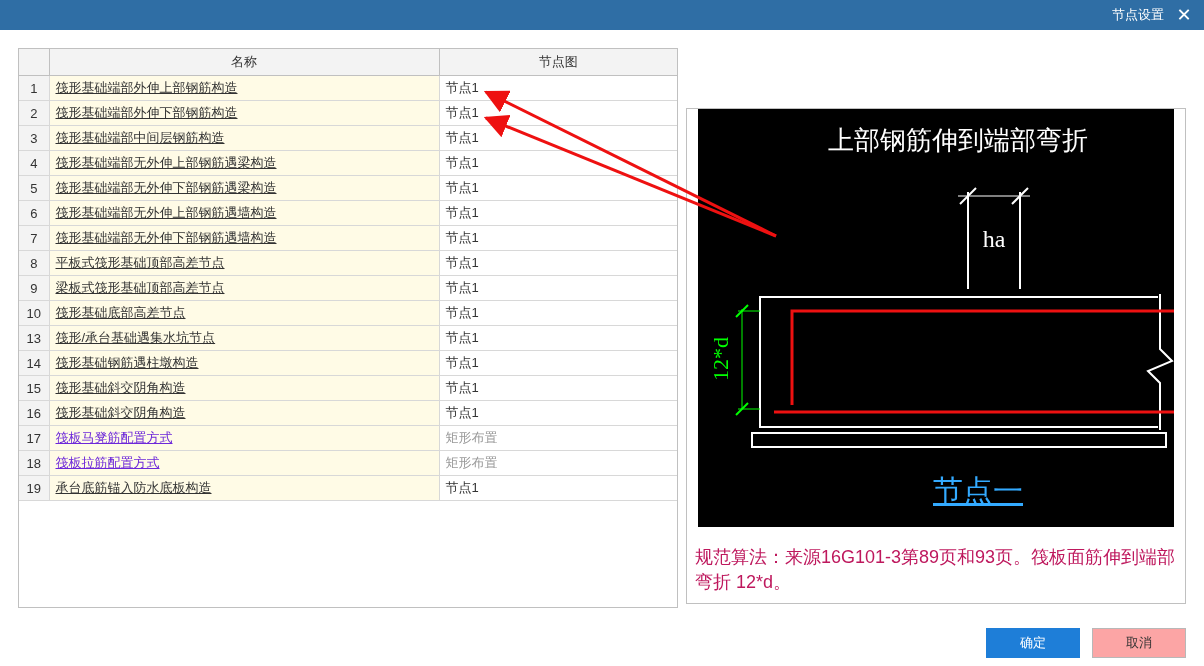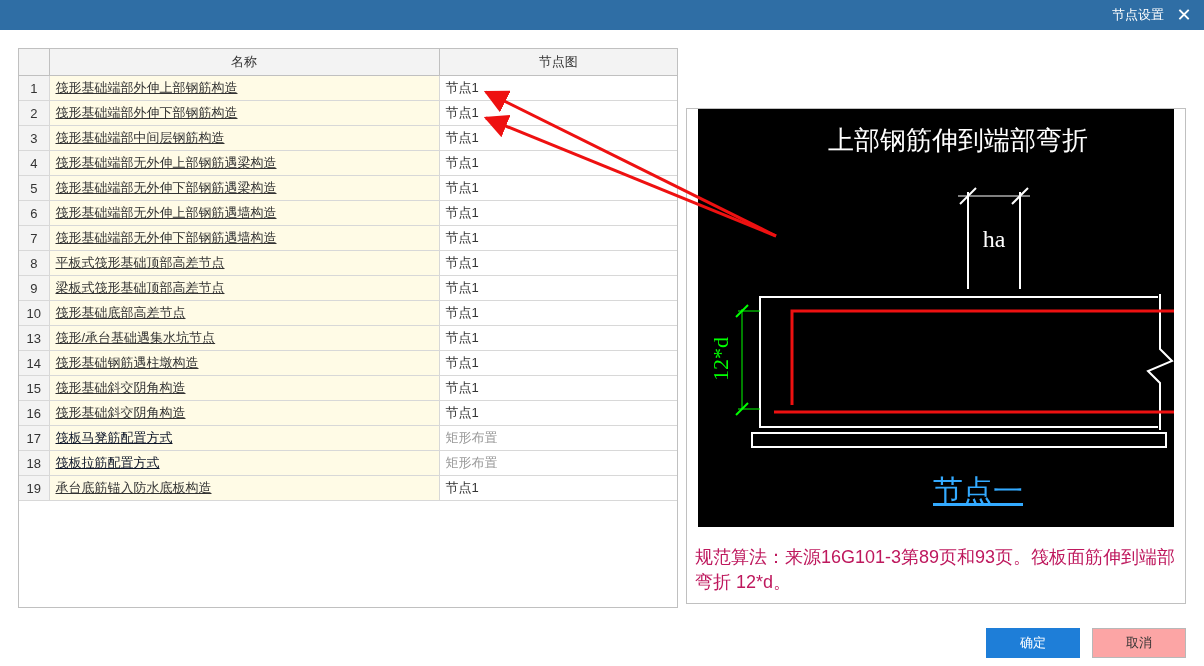--- a/index.html
+++ b/index.html
@@ -25,21 +25,21 @@
     padding:4px 6px; font-weight:normal; text-align:center; height:24px;
   }
   thead th:last-child{border-right:none;}
   tbody td {
     border-bottom:1px solid #d8d8d8; border-right:1px solid #d8d8d8;
     padding:3px 6px; height:22px; overflow:hidden; white-space:nowrap; text-overflow:ellipsis;
   }
   tbody td:last-child{border-right:none;}
   .rownum { width:28px; text-align:center; background:#f3f3f3; }
   .name-cell { background:#fffbe6;text-decoration:underline; }
-  .name-cell.disabled { color:#0f172a; }
+  .name-cell.disabled { color:#6d28d9; }
   col.col-num{width:30px;}
   col.col-name{width:390px;}
   col.col-node{width:auto;}
 
   .right-panel { flex:1; display:flex; flex-direction:column; }
   .right-spacer { height:60px; }
   .diagram-box { border:1px solid #c0c0c0; background:#fff; flex:0 0 auto; }
   .diagram-title { padding:4px 8px 2px 8px; font-size:13px; color:#333; }
   .diagram-svg { background:#000; display:block; margin:0 auto; }
   .diagram-footer { padding:18px 8px 8px 8px; font-size:18px; color:#be185d; line-height:1.4; }

